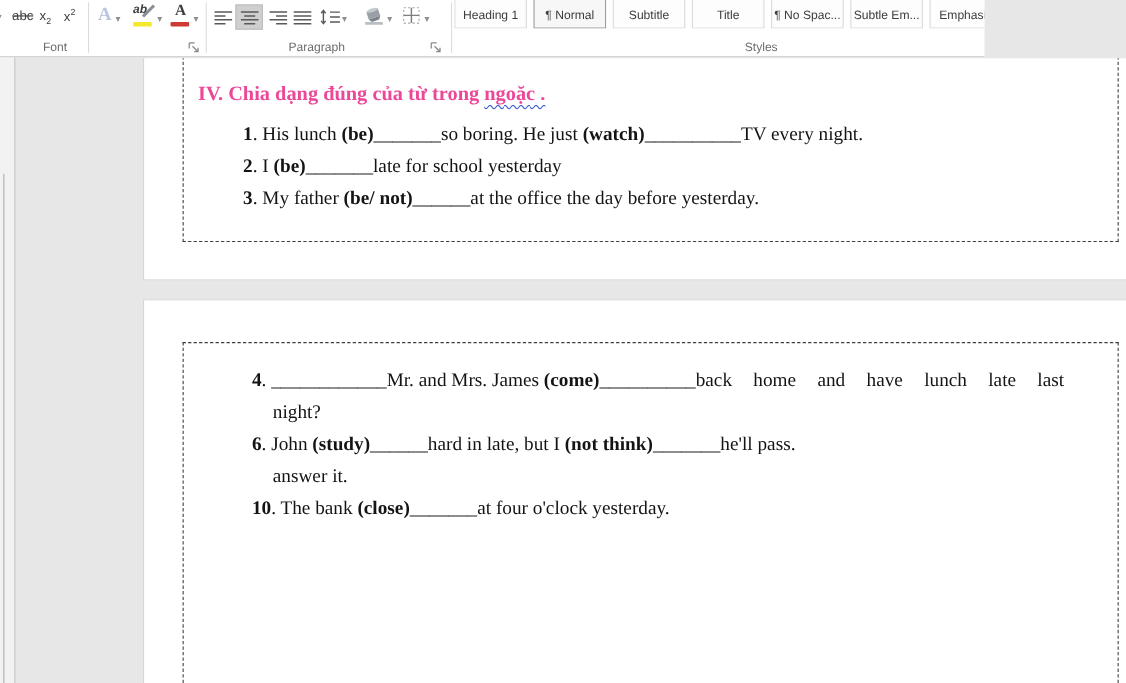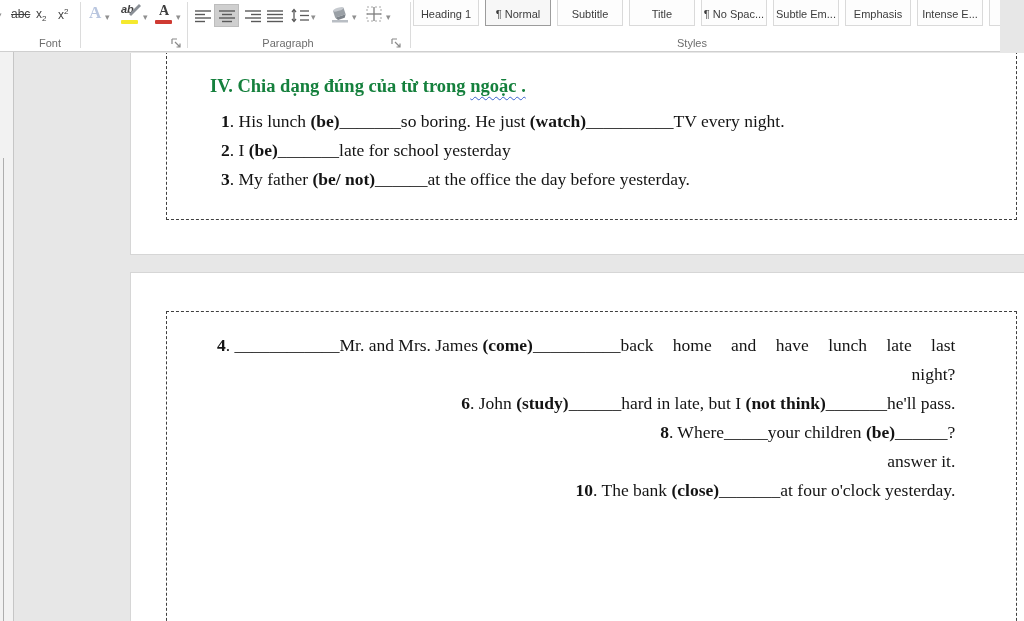--- a/index.html
+++ b/index.html
@@ -1,21 +1,21 @@
 <!DOCTYPE html>
 <html><head>
 <meta charset="utf-8">
 <style>
   * { margin:0; padding:0; box-sizing:border-box; }
   html,body { width:1024px; height:621px; overflow:hidden; background:#e7e7e7;
               font-family:"Liberation Sans", sans-serif; }
   .screen { position:relative; width:1024px; height:621px; }
 
   
-  .ribbon { position:absolute; top:0; left:0; width:1000px; height:52px;
+  .ribbon { position:absolute; top:0; left:0; width:895px; height:52px;
             background:#ffffff; border-bottom:1px solid #cfcfcf; overflow:hidden; }
   .vsep { position:absolute; top:2px; height:46px; width:1px; background:#dcdcdc; }
   .grp-label { position:absolute; top:37px; font-size:11px; color:#6d6d6d;
                width:100px; text-align:center; }
   .rbtn { position:absolute; cursor:default; color:#3f3f3f; }
   .caret { position:absolute; font-size:9px; color:#8f8f8f; line-height:9px; }
   .strike { font-size:12px; text-decoration:line-through; }
   .subsup { font-size:12px; }
   .subsup sub, .subsup sup { font-size:8px; }
   .fx-a { font-size:17px; font-weight:bold; color:#b9c6df;
@@ -43,29 +43,29 @@
   .page { position:absolute; left:130px; width:894px; background:#ffffff; overflow:hidden; }
   .page1 { top:1px; height:202px; border-left:1px solid #d6d6d6; border-bottom:1px solid #d6d6d6; }
   .page2 { top:220px; height:349px; border-left:1px solid #d6d6d6; border-top:1px solid #d6d6d6; }
   .dashed-box { position:absolute; left:35px; width:851px; }
   .box1 { top:-2px; height:169px;
           border-left:1px dashed #3f3f3f; border-right:1px dashed #3f3f3f;
           border-bottom:1px dashed #3f3f3f; }
   .box2 { top:38px; height:330px;
           border-left:1px dashed #3f3f3f; border-right:1px dashed #3f3f3f;
           border-top:1px dashed #3f3f3f; }
-  .heading { position:absolute; left:79px; top:23px; font-family:"Liberation Serif",serif;
-             font-weight:bold; font-size:18.5px; color:#15803d; white-space:nowrap; }
+  .heading { position:absolute; left:49px; top:23px; font-family:"Liberation Serif",serif;
+             font-weight:bold; font-size:18.5px; color:#ec4899; white-space:nowrap; }
   .wavy { text-decoration-line:underline; text-decoration-style:wavy;
           text-decoration-color:#3a5fcd; text-decoration-thickness:1px;
           text-underline-offset:4px; }
   .lines { position:absolute; font-family:"Liberation Serif",serif; font-size:17.5px;
            color:#141414; line-height:29px; white-space:nowrap; }
   #lines1 { left:90px; top:54px; }
-  #lines2 { left:86px; top:58px;text-align:right; }
+  #lines2 { left:98px; top:58px; }
   .ex-line.cont { padding-left:19px; }
   .num, .b { font-weight:bold; }
 </style>
 </head>
 <body>
 
 <div class="screen">
 
   <div class="ribbon">
 
@@ -222,19 +222,18 @@
           <div class="ex-line"><span class="num">3</span>. <span>My father </span><span class="b">(be/ not)</span><span>______at the office the day before yesterday.</span></div>
         </div>
     </div>
 
     <div class="page page2">
       <div class="dashed-box box2"></div>
       <div class="lines" id="lines2">
           <div class="ex-line"><span class="num">4</span>. <span>____________Mr. and Mrs. James </span><span class="b">(come)</span><span>__________</span><span style="word-spacing: 15px;">back home and have lunch late last</span></div>
           <div class="ex-line cont"><span>night?</span></div>
           <div class="ex-line"><span class="num">6</span>. <span>John </span><span class="b">(study)</span><span>______hard in late, but I </span><span class="b">(not think)</span><span>_______he'll pass.</span></div>
-          <div class="ex-line"><span class="num">8</span>. <span>Where_____your children </span><span class="b">(be)</span><span>______?</span></div>
           <div class="ex-line cont"><span>answer it.</span></div>
           <div class="ex-line"><span class="num">10</span>. <span>The bank </span><span class="b">(close)</span><span>_______at four o'clock yesterday.</span></div>
         </div>
     </div>
   </div>
 </div>
 
 </body></html>

